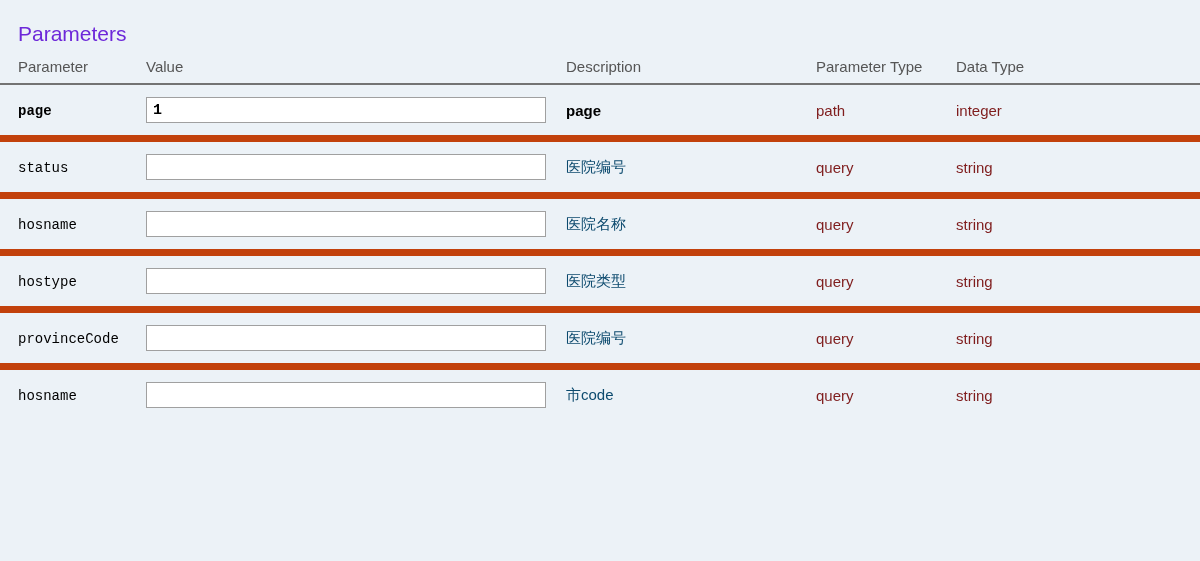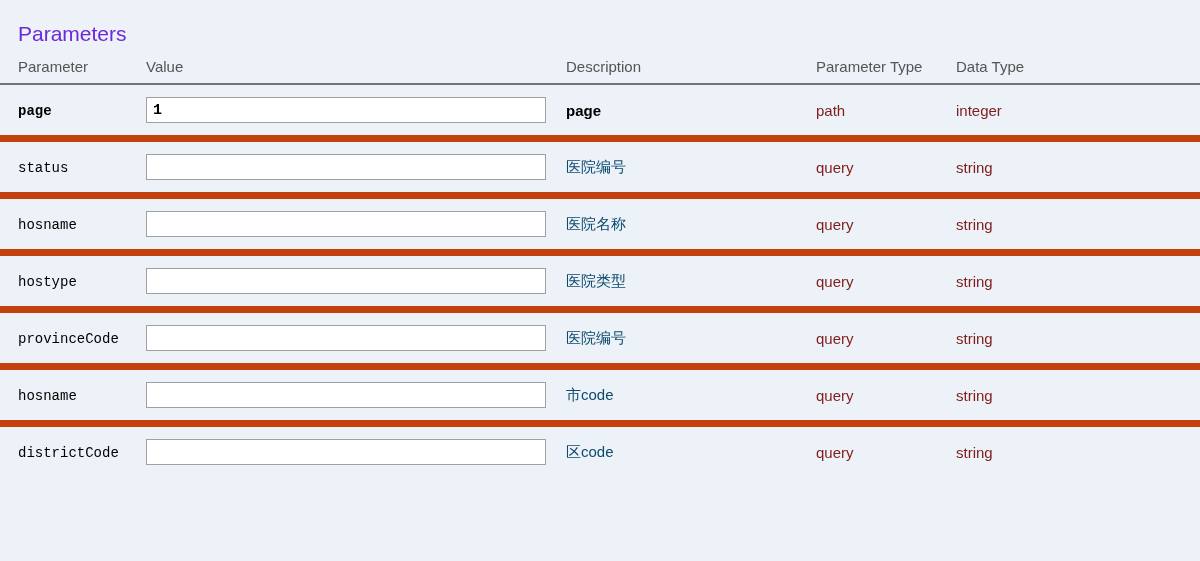--- a/index.html
+++ b/index.html
@@ -125,22 +125,15 @@
           <td><span class="ptype-txt">query</span></td>
           <td><span class="dtype-txt">string</span></td>
         </tr>
         <tr>
           <td><span class="param-name">hosname</span></td>
           <td><input class="val" type="text" style=""></td>
           <td><span class="desc-txt">市code</span></td>
           <td><span class="ptype-txt">query</span></td>
           <td><span class="dtype-txt">string</span></td>
         </tr>
-        <tr>
-          <td><span class="param-name">districtCode</span></td>
-          <td><input class="val" type="text" style=""></td>
-          <td><span class="desc-txt">区code</span></td>
-          <td><span class="ptype-txt">query</span></td>
-          <td><span class="dtype-txt">string</span></td>
-        </tr>
       </tbody>
   </table>
 </div>
 
 </body></html>

